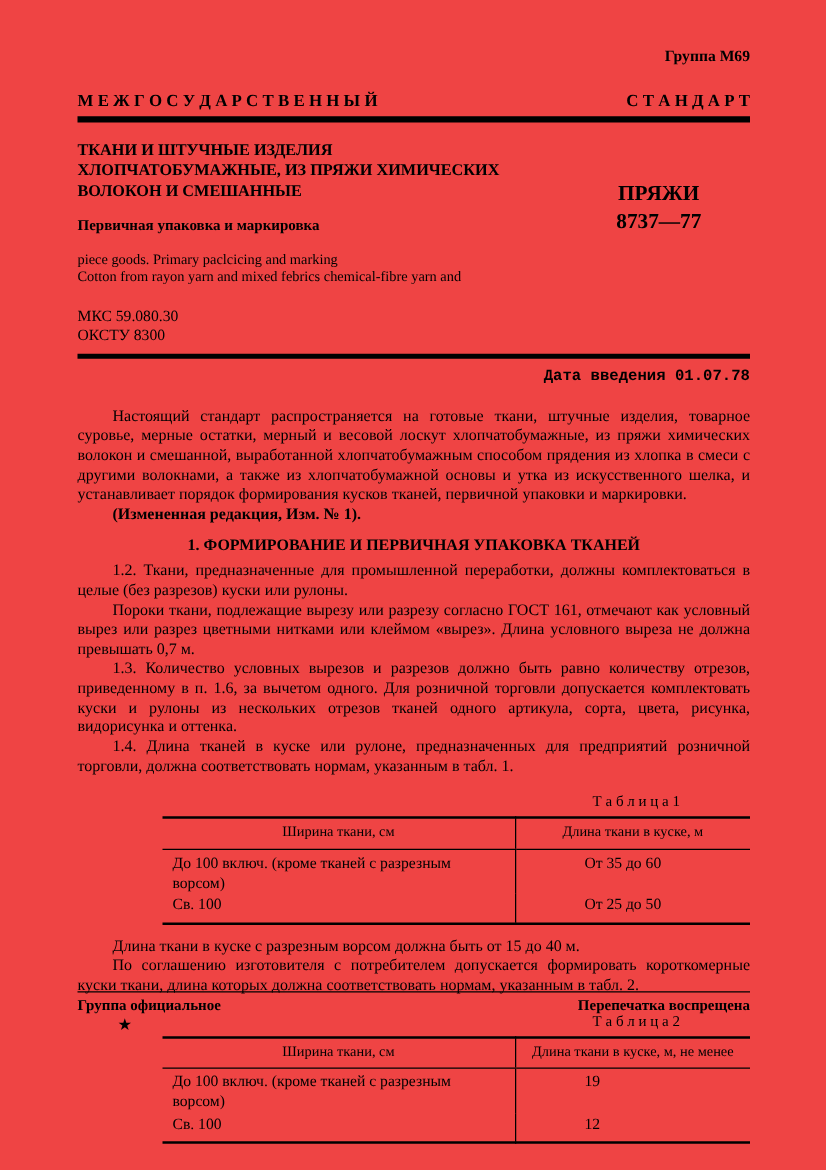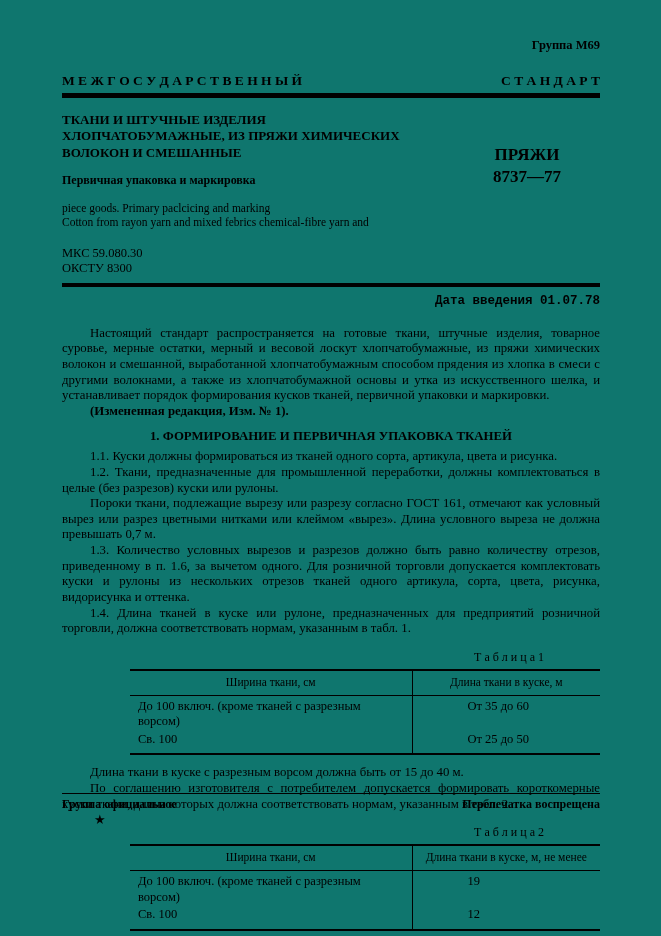--- a/index.html
+++ b/index.html
@@ -3,21 +3,21 @@
 <meta charset="utf-8">
 <style>
   html, body {
     margin: 0;
     padding: 0;
     background: #ffffff;
   }
   .page {
     width: 661px;
     height: 936px;
-    background: #0f766e;
+    background: #ef4444;
     position: relative;
     box-sizing: border-box;
     padding: 38px 61px 0 62px;
     font-family: "Liberation Serif", "DejaVu Serif", serif;
     color: #000;
     overflow: hidden;
   }
   .group-label {
     text-align: right;
     font-weight: bold;
@@ -198,21 +198,20 @@
   <div class="bar bar-2"></div>
 
   <div class="intro-date">Дата введения 01.07.78</div>
 
   <div class="body-text">
     <p class="para">Настоящий стандарт распространяется на готовые ткани, штучные изделия, товарное суровье, мерные остатки, мерный и весовой лоскут хлопчатобумажные, из пряжи химических волокон и смешанной, выработанной хлопчатобумажным способом прядения из хлопка в смеси с другими волокнами, а также из хлопчатобумажной основы и утка из искусственного шелка, и устанавливает порядок формирования кусков тканей, первичной упаковки и маркировки.</p>
     <p class="para bold">(Измененная редакция, Изм. № 1).</p>
 
     <h2 class="section-title">1. ФОРМИРОВАНИЕ И ПЕРВИЧНАЯ УПАКОВКА ТКАНЕЙ</h2>
 
-    <p class="para">1.1. Куски должны формироваться из тканей одного сорта, артикула, цвета и рисунка.</p>
     <p class="para">1.2. Ткани, предназначенные для промышленной переработки, должны комплектоваться в целые (без разрезов) куски или рулоны.</p>
     <p class="para">Пороки ткани, подлежащие вырезу или разрезу согласно ГОСТ 161, отмечают как условный вырез или разрез цветными нитками или клеймом «вырез». Длина условного выреза не должна превышать 0,7 м.</p>
     <p class="para">1.3. Количество условных вырезов и разрезов должно быть равно количеству отрезов, приведенному в п. 1.6, за вычетом одного. Для розничной торговли допускается комплектовать куски и рулоны из нескольких отрезов тканей одного артикула, сорта, цвета, рисунка, видорисунка и оттенка.</p>
     <p class="para">1.4. Длина тканей в куске или рулоне, предназначенных для предприятий розничной торговли, должна соответствовать нормам, указанным в табл. 1.</p>
 
     <div class="table-label">Т а б л и ц а  1</div>
 
     <table class="gtable">
       <thead>
         <tr>

